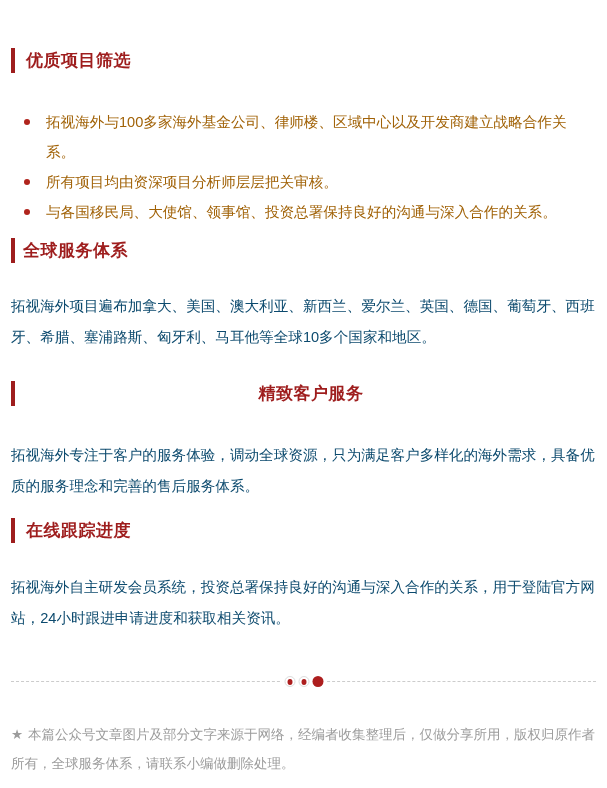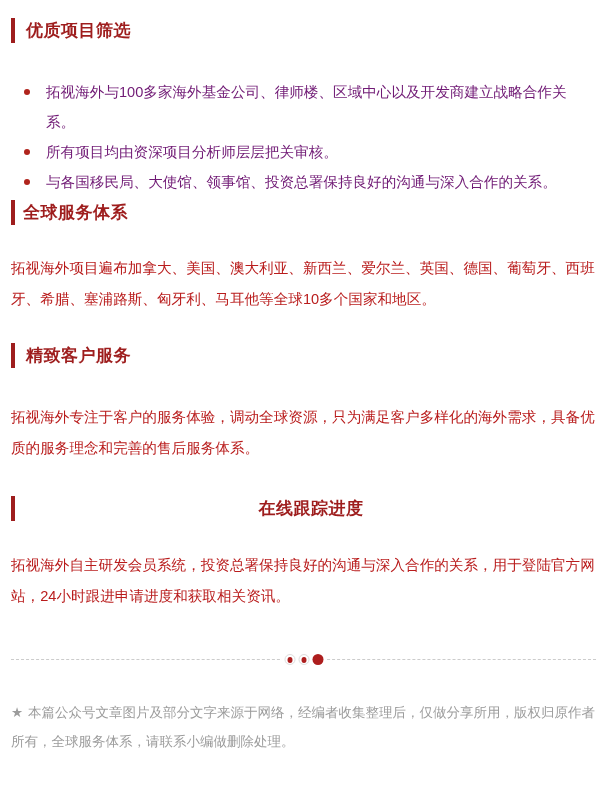--- a/index.html
+++ b/index.html
@@ -12,37 +12,37 @@
 
   
   .section-heading {
     margin-top: 26px;
     font-size: 17px; font-weight: bold; color: #9e1d1d;
     line-height: 25px;
     border-left: 4px solid #9e1d1d;
     padding-left: 11px;
     letter-spacing: 0.5px;
   }
-  .section-heading.first { margin-top: 18px; }
-  .s2 { margin-top: 3px; padding-left: 8px; }
-  .s3 { margin-top: 28px; }
-  .s4 { margin-top: 32px; text-align: center; }
+  .section-heading.first { margin-top: 48px; }
+  .s2 { margin-top: 11px; padding-left: 8px; }
+  .s3 { margin-top: 28px; text-align: center; }
+  .s4 { margin-top: 16px; }
 
   
   .bullet-list { margin-top: 34px; list-style: none; padding-left: 13px; }
-  .bullet-item { display: flex; line-height: 30px; color: #701a75; font-size: 14.6px; }
+  .bullet-item { display: flex; line-height: 30px; color: #a16207; font-size: 14.6px; }
   .bullet-dot {
     flex: 0 0 auto; width: 6px; height: 6px; border-radius: 50%;
     background: #b0241c; margin-top: 12px; margin-left: 0;
   }
   .bullet-text { flex: 1 1 auto; margin-left: 16px; padding-right: 18px; }
 
   
   .body-paragraph {
-    color: #b91c1c; font-size: 14.6px; line-height: 31px;
+    color: #0c4a6e; font-size: 14.6px; line-height: 31px;
   }
   .p2 { margin-top: 28px; }
   .p3 { margin-top: 34px; }
   .p4 { margin-top: 29px; }
 
   
   .divider { position: relative; margin-top: 41px; height: 13px; }
   .divider-line {
     position: absolute; left: 0; right: 0; top: 6px;
     border-top: 1px dashed #cccccc;

